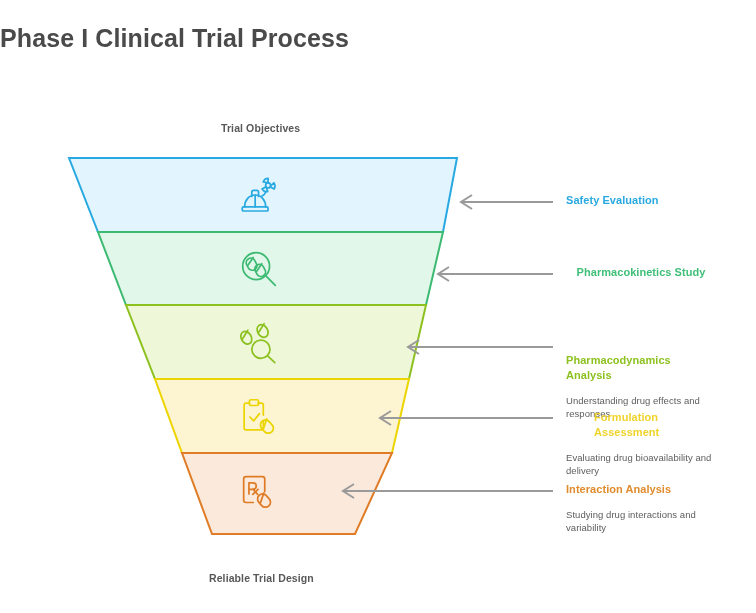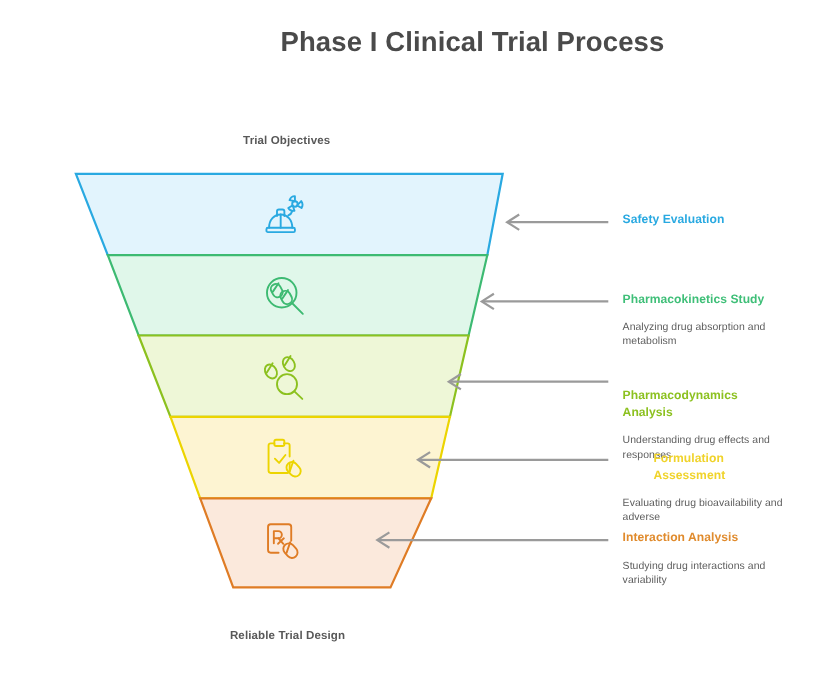--- a/index.html
+++ b/index.html
@@ -14,21 +14,21 @@
     overflow: hidden;
     font-family: "Liberation Sans", sans-serif;
     -webkit-font-smoothing: antialiased;
   }
 
   #page-title {
     position: absolute;
     top: 24px;
     left: 0;
     width: 604px;
-    text-align: right;
+    text-align: left;
     font-size: 25px;
     font-weight: bold;
     color: #4a4a4a;
     letter-spacing: 0.1px;
   }
 
   .cap-label {
     position: absolute;
     font-size: 10.5px;
     font-weight: bold;
@@ -179,31 +179,30 @@
     <line x1="17.5" y1="27.5" x2="23" y2="22.3"></line>
     <rect x="24" y="26.5" width="10.5" height="15" rx="5.25" transform="rotate(-42 29.25 34)"></rect>
     <path d="M25.1 33.1l9.4-5.2" transform="rotate(-42 29.25 34)"></path>
   </svg>
 </span>
 
 <div class="stage-block" style="top:193px;">
   <div class="stage-title" style="color:#29a9e1;">Safety Evaluation</div>
 </div>
 
-<div class="stage-block" style="top:265px;">
+<div class="stage-block" style="top:265px;text-align:center;">
   <div class="stage-title" style="color:#3fbf78;">Pharmacokinetics Study</div>
-  <div class="stage-desc">Analyzing drug absorption and metabolism</div>
 </div>
 
 <div class="stage-block" style="top:353px;">
   <div class="stage-title" style="color:#8cc11f; width:120px;">Pharmacodynamics Analysis</div>
   <div class="stage-desc">Understanding drug effects and responses</div>
 </div>
 
 <div class="stage-block" style="top:410px;">
   <div class="stage-title" style="color:#f0d32a;margin-left:28px;">Formulation Assessment</div>
-  <div class="stage-desc">Evaluating drug bioavailability and adverse</div>
+  <div class="stage-desc">Evaluating drug bioavailability and delivery</div>
 </div>
 
 <div class="stage-block" style="top:482px;">
   <div class="stage-title" style="color:#e08b2d;">Interaction Analysis</div>
   <div class="stage-desc">Studying drug interactions and variability</div>
 </div>
 
 </body></html>

